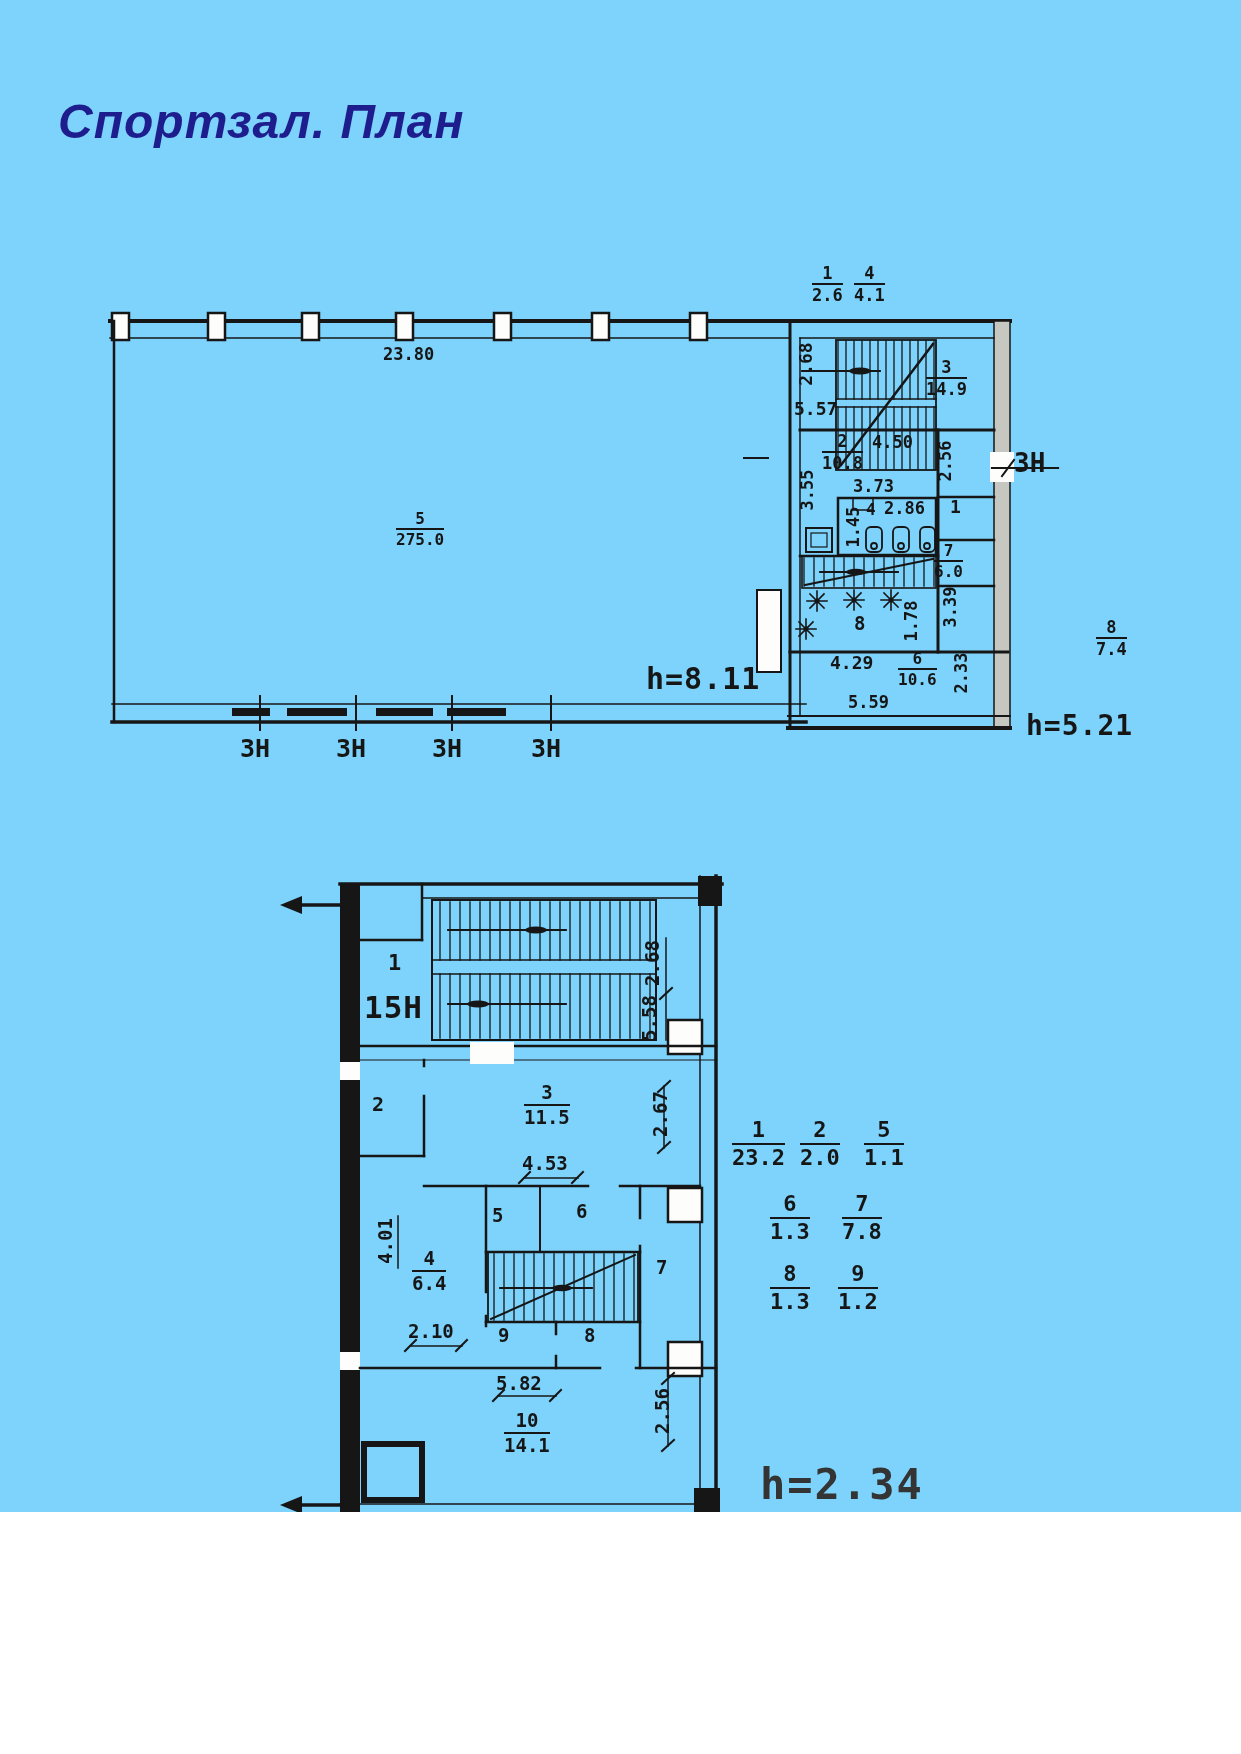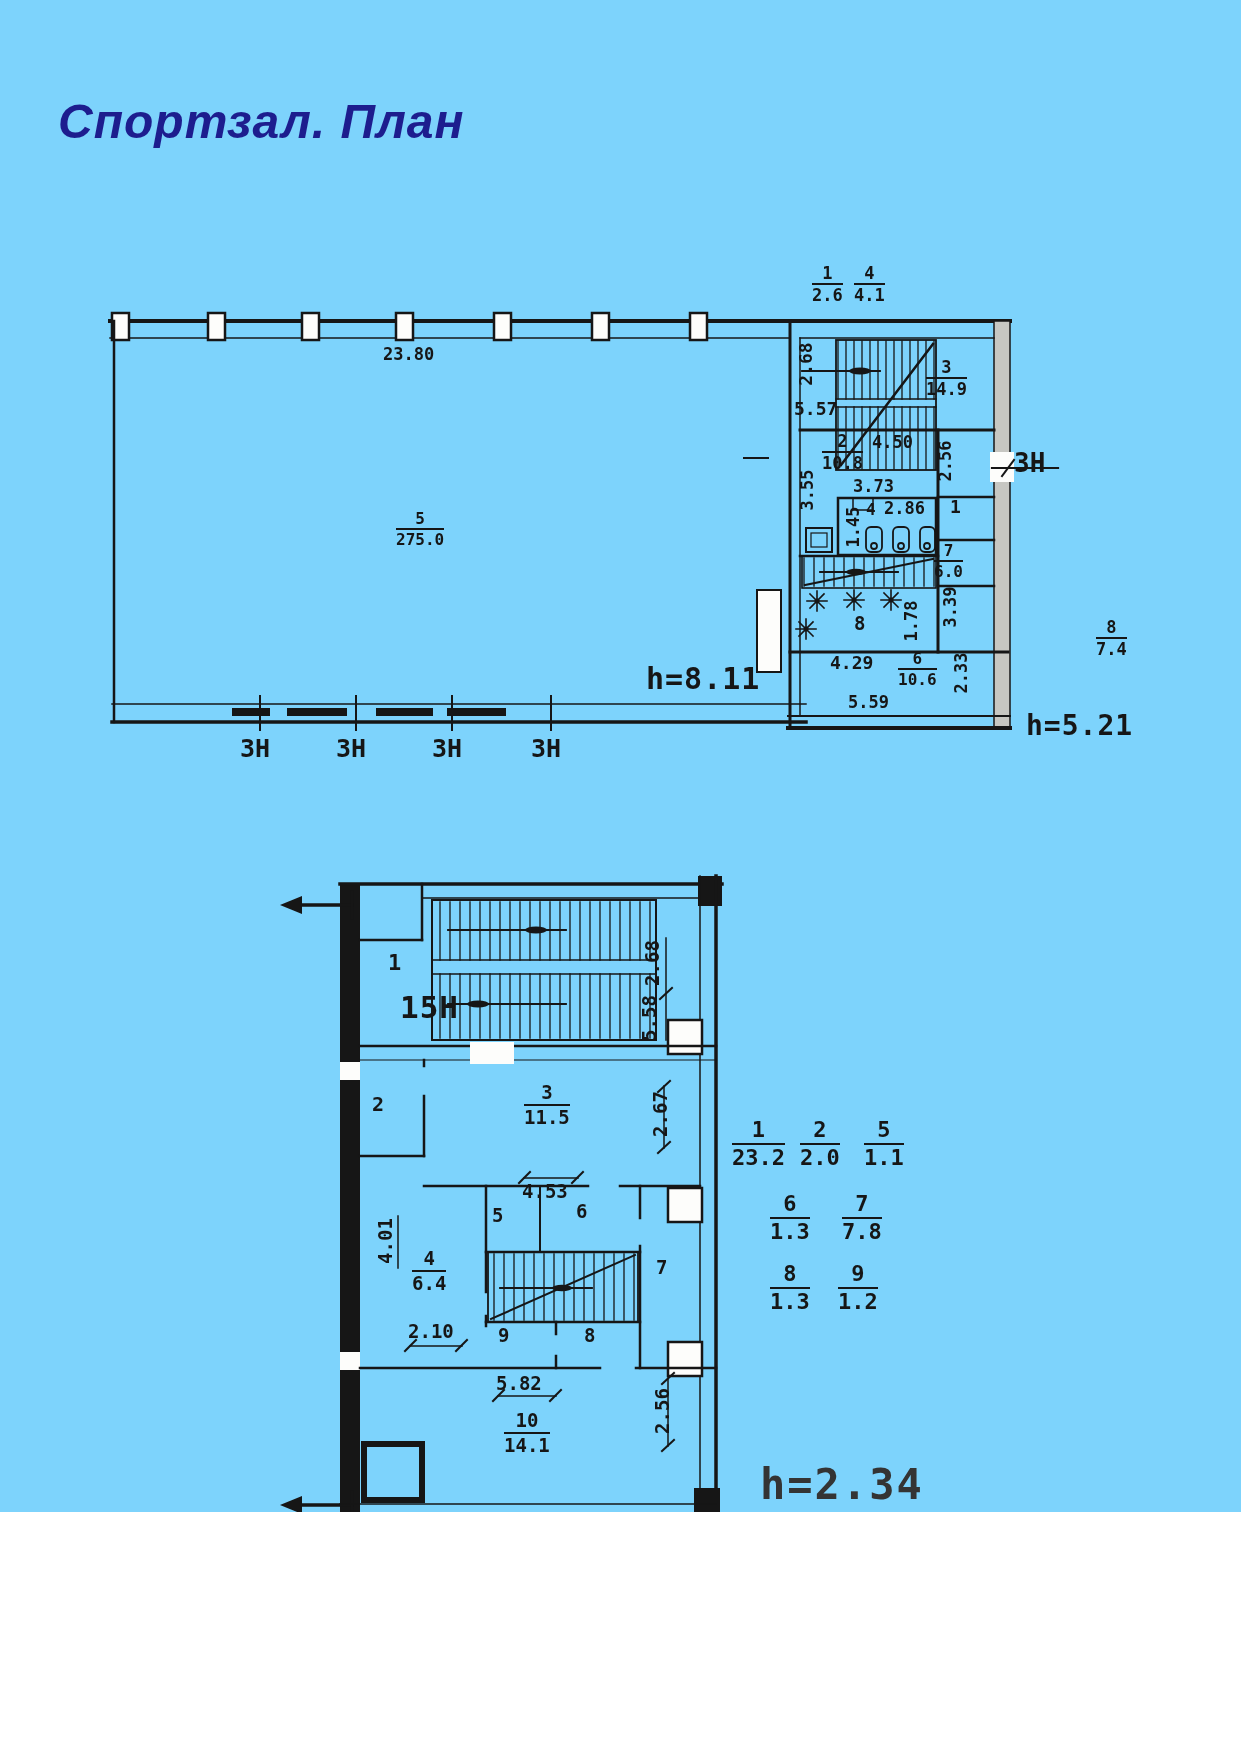--- a/index.html
+++ b/index.html
@@ -313,31 +313,31 @@
   <div class="lbl s17" style="left:848px; top:694px;">5.59</div>
   <div class="lbl s17 vlbl" style="left:933px; top:663px;">2.33</div>
 
   <div class="frac s17" style="left:1096px; top:618px;">
     <span class="fnum">8</span>
     <span class="fden">7.4</span>
   </div>
   <div class="lbl h-mid" style="left:1026px; top:712px;">h=5.21</div>
 
   <div class="lbl s22" style="left:388px; top:952px;">1</div>
-  <div class="lbl unit" style="left:364px; top:992px;margin-left:36px;">15Н</div>
+  <div class="lbl unit" style="left:364px; top:992px;">15Н</div>
   <div class="lbl s19 vlbl" style="left:623px; top:953px;">2.68</div>
   <div class="lbl s19 vlbl" style="left:620px; top:1008px;">5.58</div>
 
   <div class="lbl s20" style="left:372px; top:1094px;">2</div>
 
   <div class="frac s19" style="left:524px; top:1082px;">
     <span class="fnum">3</span>
     <span class="fden">11.5</span>
   </div>
-  <div class="lbl s19" style="left:522px; top:1182px;">4.53</div>
+  <div class="lbl s19" style="left:522px; top:1154px;">4.53</div>
   <div class="lbl s19 vlbl" style="left:631px; top:1104px;">2.67</div>
 
   <div class="lbl s19" style="left:492px; top:1206px;">5</div>
   <div class="lbl s19" style="left:576px; top:1202px;">6</div>
 
   <div class="frac s19" style="left:412px; top:1248px;">
     <span class="fnum">4</span>
     <span class="fden">6.4</span>
   </div>
   <div class="lbl s19 vlbl" style="left:356px; top:1231px;">4.01</div>

